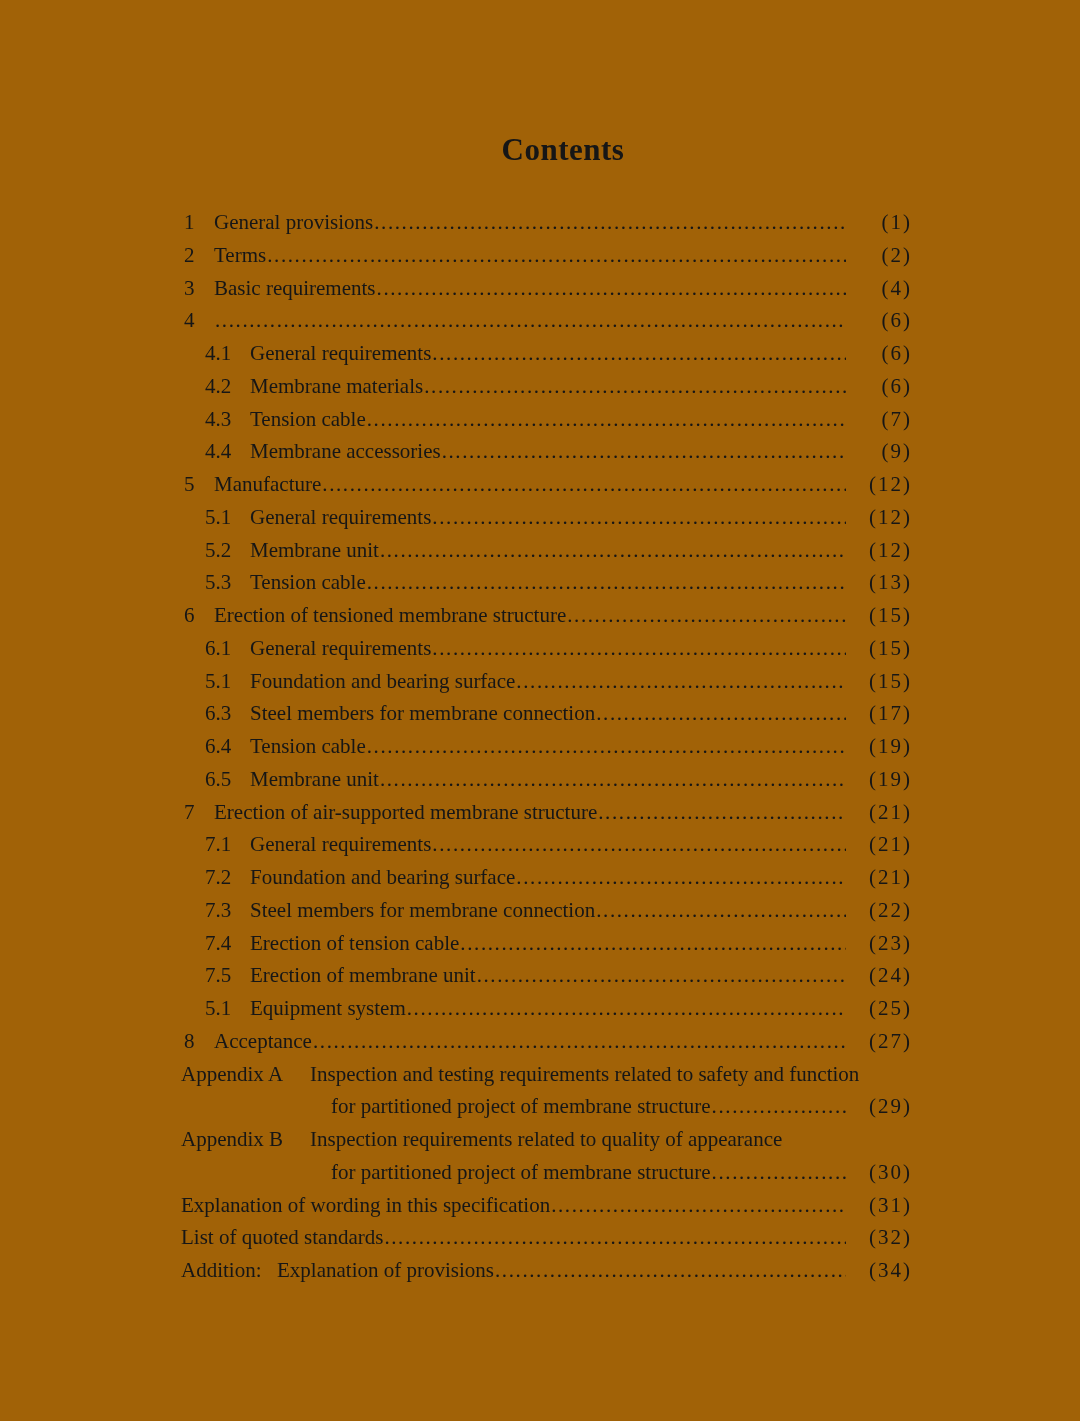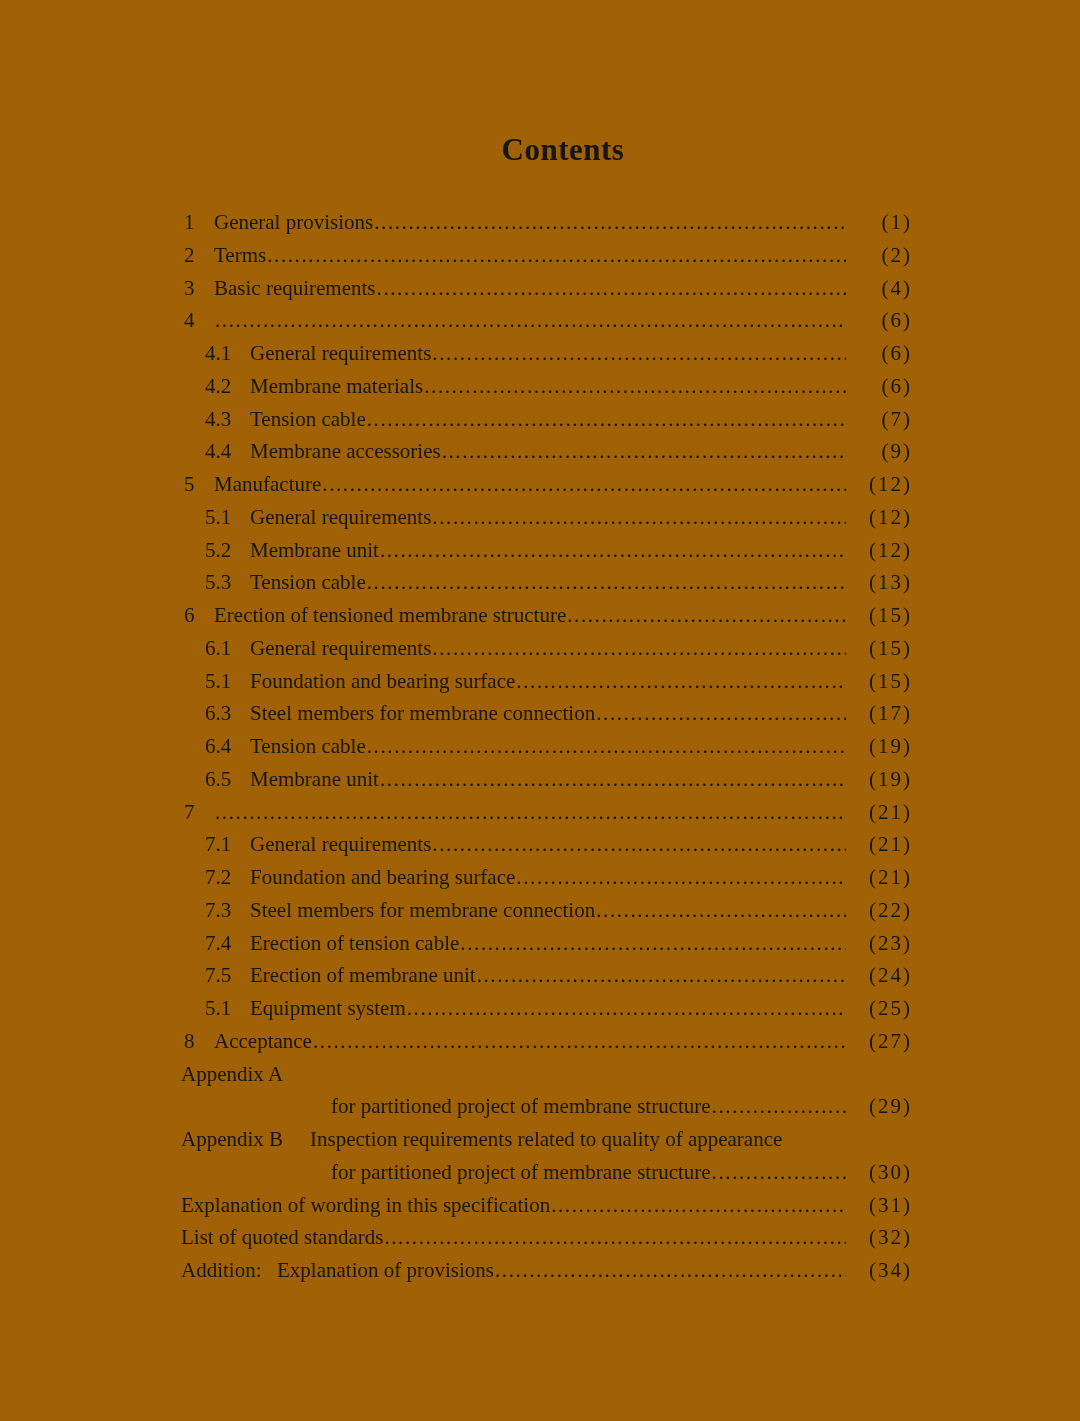--- a/index.html
+++ b/index.html
@@ -181,20 +181,21 @@
         <span class="pageno">(19)</span>
       </div>
       <div class="row l1">
         <span class="num">6.5</span>
         <span class="label">Membrane unit</span>
         <span class="leader"></span>
         <span class="pageno">(19)</span>
       </div>
       <div class="row l0">
         <span class="num">7</span>
+        <span class="label">Erection of air-supported membrane structure</span>
         <span class="leader"></span>
         <span class="pageno">(21)</span>
       </div>
       <div class="row l1">
         <span class="num">7.1</span>
         <span class="label">General requirements</span>
         <span class="leader"></span>
         <span class="pageno">(21)</span>
       </div>
       <div class="row l1">
@@ -228,20 +229,21 @@
         <span class="pageno">(25)</span>
       </div>
       <div class="row l0">
         <span class="num">8</span>
         <span class="label">Acceptance</span>
         <span class="leader"></span>
         <span class="pageno">(27)</span>
       </div>
       <div class="row appendix">
         <span class="num">Appendix A</span>
+        <span class="label">Inspection and testing requirements related to safety and function</span>
       </div>
       <div class="row cont">
         <span class="label">for partitioned project of membrane structure</span>
         <span class="leader"></span>
         <span class="pageno">(29)</span>
       </div>
       <div class="row appendix">
         <span class="num">Appendix B</span>
         <span class="label">Inspection requirements related to quality of appearance</span>
       </div>

